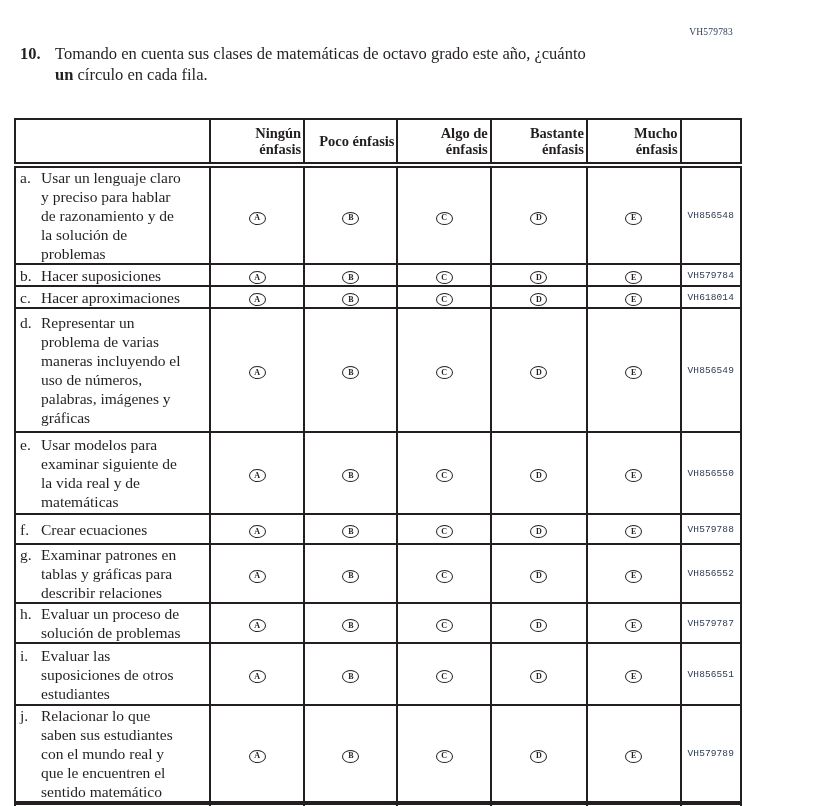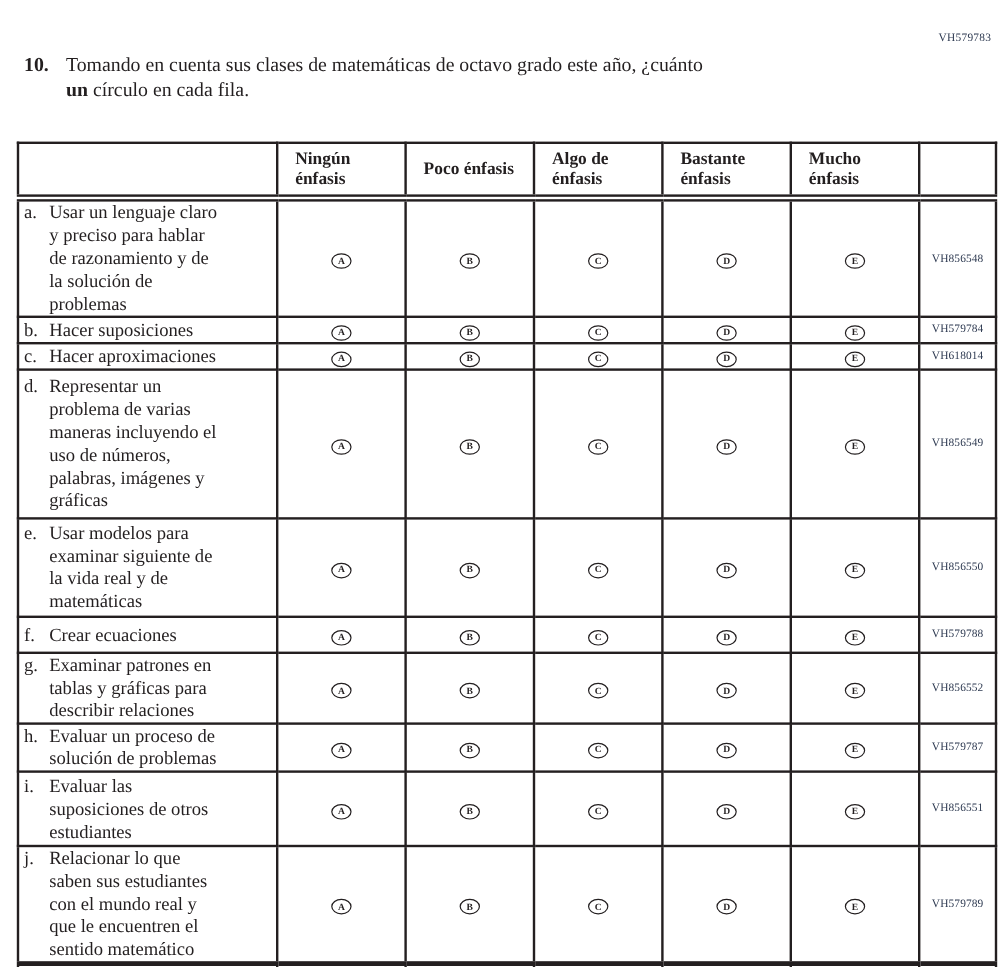--- a/index.html
+++ b/index.html
@@ -5,21 +5,21 @@
   :root{
     --ink:#231f20;
     --code:#2f3b52;
   }
   *{box-sizing:border-box;}
   html,body{margin:0;padding:0;}
   body{
     width:835px;height:806px;overflow:hidden;background:#ffffff;
     font-family:"Liberation Serif", serif;color:var(--ink);
   }
-  .page{position:relative;width:835px;height:806px;overflow:hidden;background:#fff;}
+  .page{position:relative;width:742px;height:806px;overflow:hidden;background:#fff;}
 
   .top-code{
     position:absolute;top:27px;right:9px;
     font-size:9.5px;letter-spacing:.2px;color:var(--code);
   }
 
   .question{
     position:absolute;top:43px;left:20px;
     display:flex;gap:9px;
     font-size:16.5px;line-height:21px;
@@ -34,41 +34,41 @@
   }
   .grid th,.grid td{
     border:2px solid var(--ink);
     padding:0;
     vertical-align:middle;
     overflow:hidden;
   }
   .grid thead th{
     border-bottom:6px double var(--ink);
     font-size:14.5px;line-height:16px;font-weight:bold;
-    text-align:left;padding:4px 14px;
+    text-align:right;padding:4px 2px;
   }
   .label-cell{padding:2px 4px 2px 0;}
   .label-wrap{display:flex;align-items:flex-start;}
   .row-letter{
     flex:0 0 25px;padding-left:4px;
     font-size:15.5px;line-height:19px;
   }
   .label-lines{font-size:15.5px;line-height:19px;}
   .option-cell{text-align:center;}
   .bubble{
     display:inline-flex;align-items:center;justify-content:center;
     width:17px;height:13px;
     border:1.4px solid var(--ink);border-radius:50%;
     font-size:8px;font-weight:bold;line-height:1;
     font-family:"Liberation Serif", serif;
     cursor:pointer;background:#fff;
   }
   .code-cell{
     font-size:9.5px;color:var(--code);text-align:center;
-    letter-spacing:.1px;padding:0 1px;
+    letter-spacing:.1px;padding:0 1px;font-family:Liberation Mono, monospace;
   }
   tr.stub td{border-top:4px solid var(--ink);border-bottom:none;}
 </style>
 </head>
 <body>
 
 <div class="page">
 
   <div class="top-code">VH579783</div>
 

